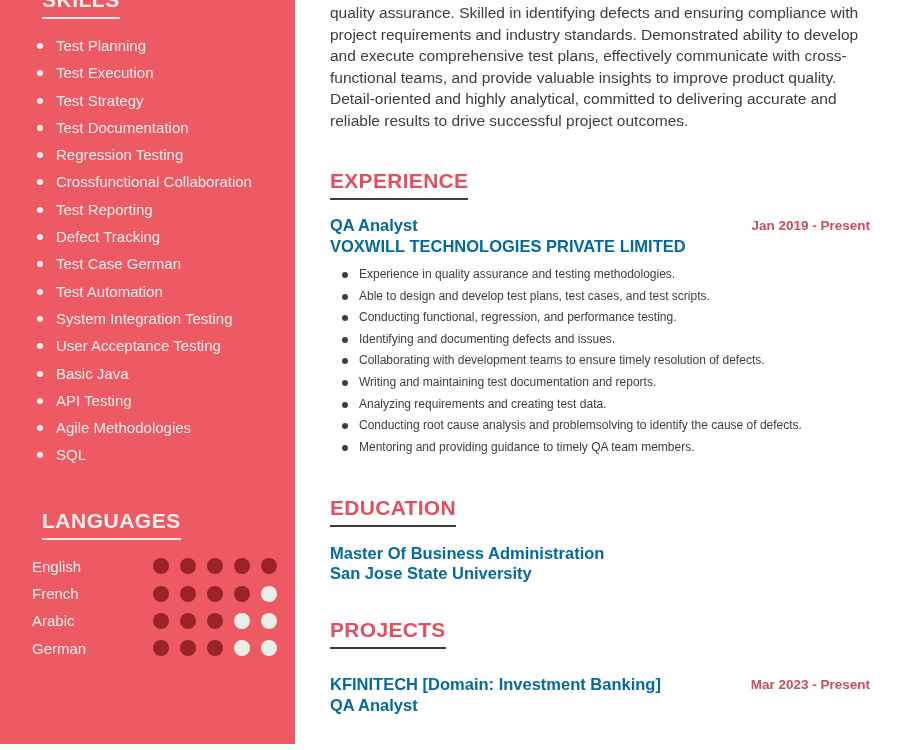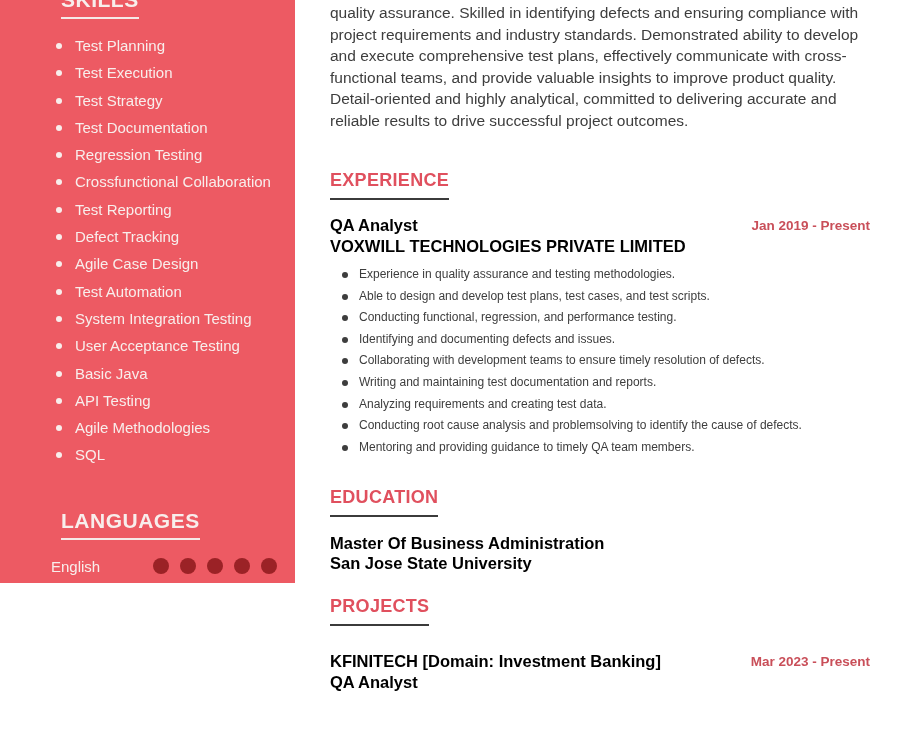--- a/index.html
+++ b/index.html
@@ -6,23 +6,23 @@
   body{
     width:902px;height:750px;overflow:hidden;
     font-family:"Liberation Sans", sans-serif;
     background:#ffffff;
     -webkit-font-smoothing:antialiased;
   }
   .page{display:flex;width:902px;height:750px;}
 
   
   .sidebar{
-    width:295px;min-width:295px;height:583px;
+    width:295px;min-width:295px;height:744px;
     background:#ED5A63;color:#F8EEEC;
-    padding:0 18px 0 51px;box-sizing:border-box;
+    padding:0 18px 0 32px;box-sizing:border-box;
     overflow:hidden;
   }
   .side-heading{
     display:table;margin:10px;color:#F8EEEC;
     font-size:21px;line-height:25px;font-weight:700;letter-spacing:.5px;
   }
   .side-heading::after{
     content:"";display:block;height:2px;background:#F5EAE8;margin-top:5px;
   }
   .side-heading.skills{margin-top:-13px;}
@@ -51,35 +51,35 @@
   
   .main{
     flex:1;box-sizing:border-box;
     padding:2px 32px 0 35px;color:#3D3D3D;border-radius:27px;
   }
   .summary{
     margin:0;font-size:15.5px;line-height:21.5px;color:#3D3D3D;
   }
   .section-heading{
     display:table;margin:0;color:#E0505E;
-    font-size:18px;line-height:23px;font-weight:700;letter-spacing:.3px;text-align:right;
+    font-size:21px;line-height:23px;font-weight:700;letter-spacing:.3px;text-align:right;
   }
   .section-heading::after{
     content:"";display:block;height:2px;background:#3B3B3B;margin-top:6px;
   }
   .section-heading.experience{margin-top:38px;}
-  .section-heading.education{margin-top:28px;}
-  .section-heading.projects{margin-top:22px;}
+  .section-heading.education{margin-top:38px;}
+  .section-heading.projects{margin-top:35px;}
 
   .entry-header{
     display:flex;justify-content:space-between;align-items:flex-start;
     margin-top:15px;
   }
   .role,.company,.degree,.school,.project-name,.project-role{
-    font-size:16.5px;line-height:20px;font-weight:700;color:#000000;margin:0;
+    font-size:16.5px;line-height:20px;font-weight:700;color:#0369a1;margin:0;
   }
   .dates{
     font-size:13.5px;line-height:20px;font-weight:700;color:#C94F59;
     white-space:nowrap;padding-top:1px;
   }
   ul.bullets{list-style:none;margin:8px 0 0 0;padding:0 0 0 12px;}
   ul.bullets li{
     position:relative;padding-left:17px;
     font-size:12px;line-height:21.6px;color:#3D3D3D;
   }
@@ -102,21 +102,21 @@
     <h2 class="side-heading skills">SKILLS</h2>
     <ul class="skill-list">
       <li>Test Planning</li>
       <li>Test Execution</li>
       <li>Test Strategy</li>
       <li>Test Documentation</li>
       <li>Regression Testing</li>
       <li>Crossfunctional Collaboration</li>
       <li>Test Reporting</li>
       <li>Defect Tracking</li>
-      <li>Agile Case Design</li>
+      <li>Test Case German</li>
       <li>Test Automation</li>
       <li>System Integration Testing</li>
       <li>User Acceptance Testing</li>
       <li>Basic Java</li>
       <li>API Testing</li>
       <li>Agile Methodologies</li>
       <li>SQL</li>
     </ul>
 
     <h2 class="side-heading langs">LANGUAGES</h2>

